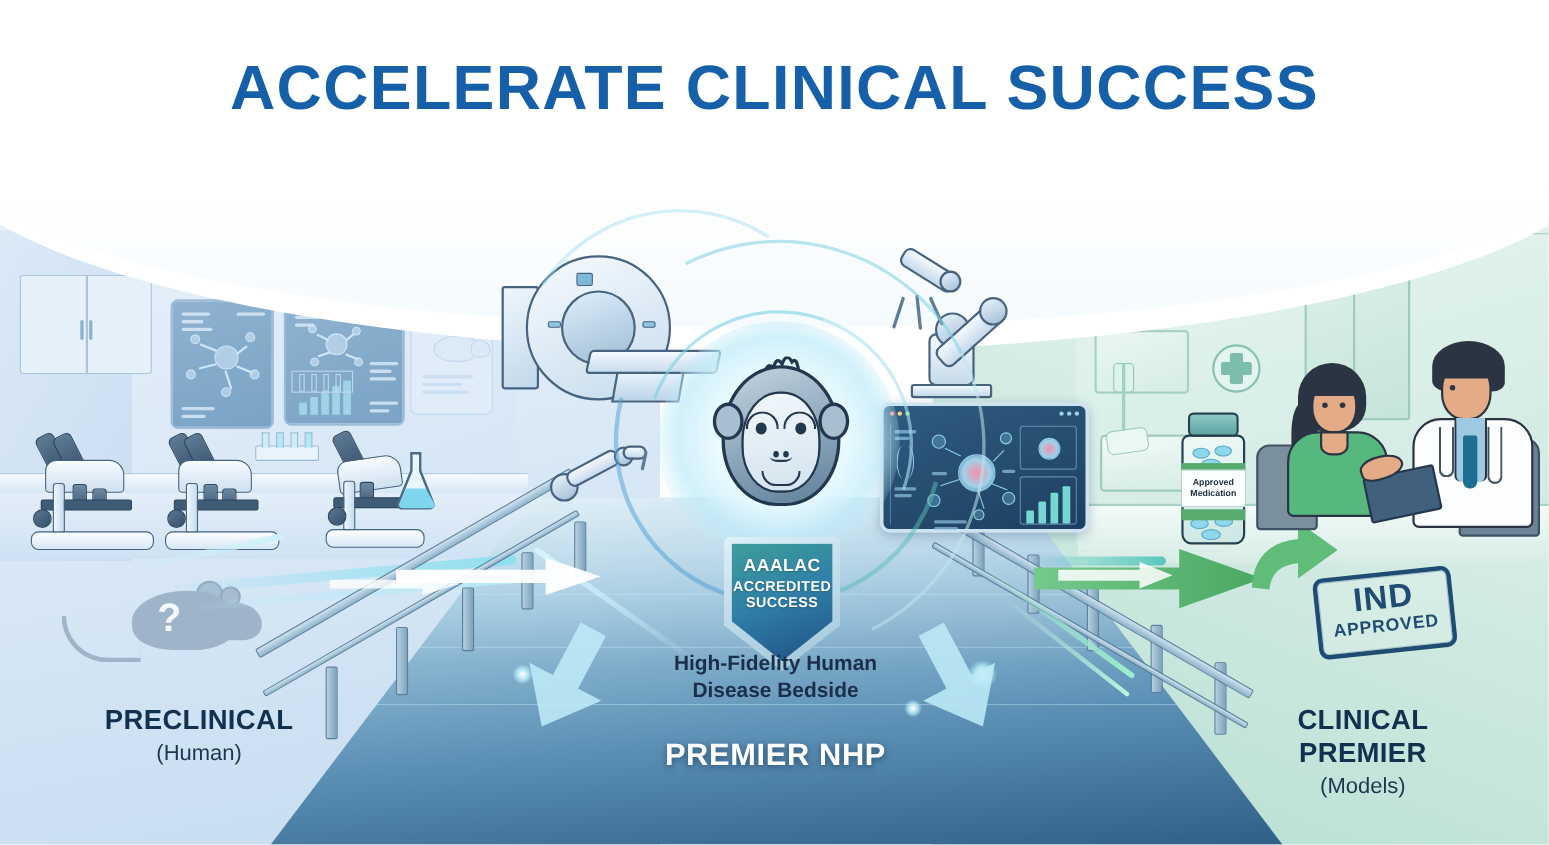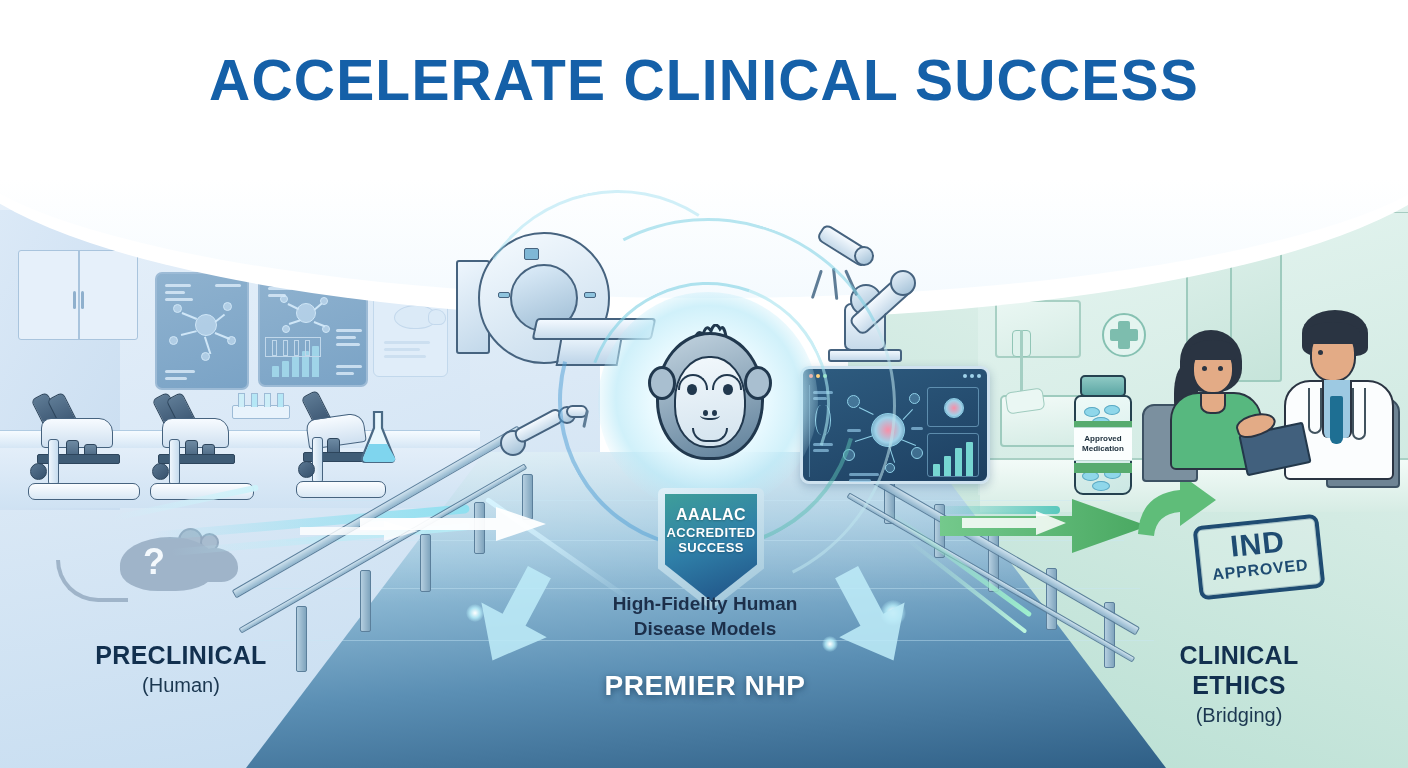--- a/index.html
+++ b/index.html
@@ -712,34 +712,34 @@
 
   <div class="glow-dot" style="left:880px; top:600px; width:26px; height:26px;"></div>
   <div class="glow-dot" style="left:822px; top:636px; width:16px; height:16px;"></div>
   <div class="glow-dot" style="left:466px; top:604px; width:18px; height:18px;"></div>
   <div class="flow-streak" style="left:868px; top:560px; width:180px; height:5px; background:linear-gradient(90deg,rgba(140,235,200,0),#9ff0cd); transform:rotate(36deg); z-index:33;"></div>
   <div class="flow-streak" style="left:892px; top:584px; width:150px; height:4px; background:linear-gradient(90deg,rgba(140,235,200,0),#bdf6de); transform:rotate(38deg); z-index:33;"></div>
   <div class="flow-streak" style="left:470px; top:548px; width:180px; height:5px; background:linear-gradient(270deg,rgba(190,240,255,0),#d6f4ff); transform:rotate(35deg); z-index:33;"></div>
 
   <div class="center-sub">
     <div>High-Fidelity Human</div>
-    <div>Disease Models</div>
+    <div>Disease Bedside</div>
   </div>
   <div class="center-title">
     <div>PREMIER NHP</div>
   </div>
 
   <div class="zlabel left">
     <div class="zl1">PRECLINICAL</div>
     <div class="zl2">(Human)</div>
   </div>
   <div class="zlabel right">
     <div class="zl1">CLINICAL</div>
-    <div class="zl1">ETHICS</div>
-    <div class="zl2">(Bridging)</div>
+    <div class="zl1">PREMIER</div>
+    <div class="zl2">(Models)</div>
   </div>
 
   <div class="sky-curve"></div>
   <div class="sky-curve2"></div>
   <div class="header">
     <div class="title">ACCELERATE CLINICAL SUCCESS</div>
   </div>
 
 </div>
 

